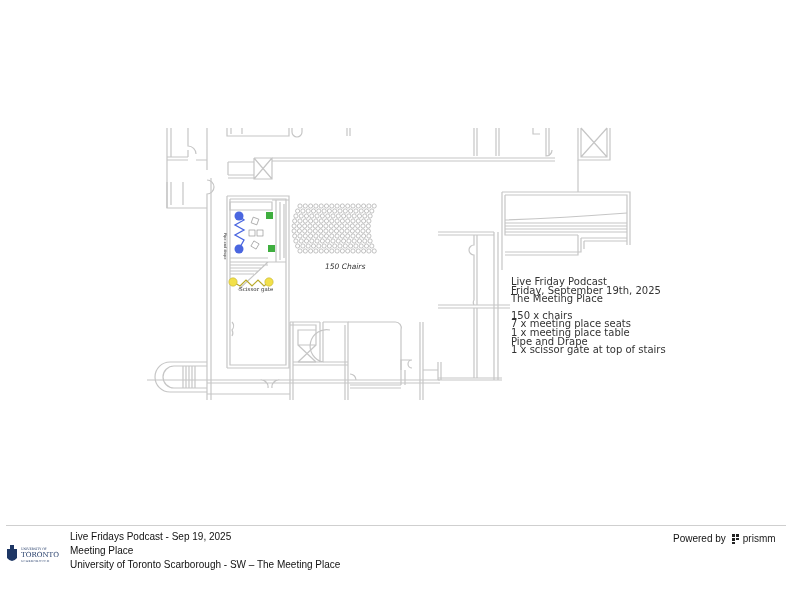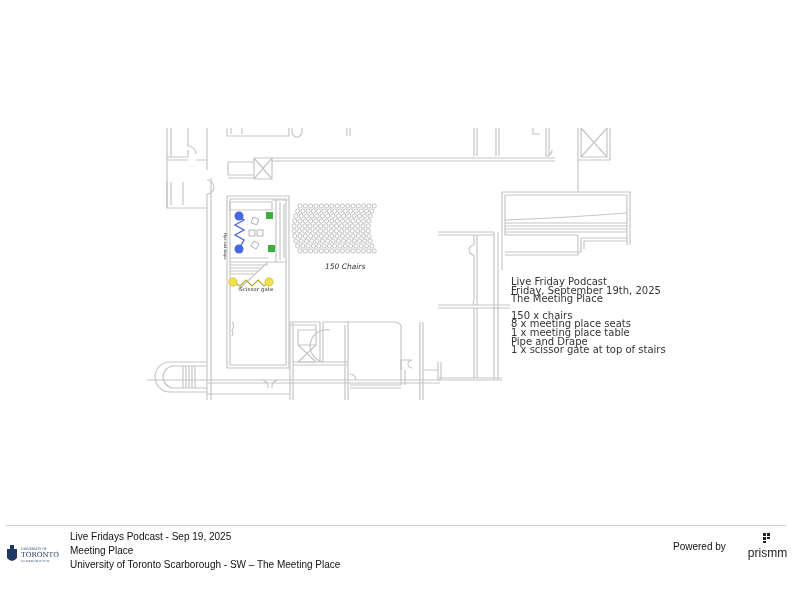--- a/index.html
+++ b/index.html
@@ -9,22 +9,22 @@
   .notes { position: absolute; left: 511px; top: 278px; font-size: 10px; line-height: 8.6px; color: #333; font-family: "DejaVu Sans", sans-serif; }
   .notes div { white-space: nowrap; }
   .notes .gap { height: 8px; }
   .chairs-label { left: 325px; top: 262px; font-size: 7.5px; font-style: italic; }
   .gate-label { left: 239px; top: 286px; font-size: 5.5px; font-family: "DejaVu Serif", serif; }
   .drape-label { left: 227px; top: 233px; font-size: 3.5px; transform: rotate(90deg); transform-origin: left top; white-space: nowrap; }
   .footer-rule { position: absolute; left: 6px; top: 525px; width: 780px; height: 1px; background: #cfcfcf; }
   .footer-logo { position: absolute; left: 5px; top: 531px; width: 60px; height: 24px; margin-top: 12px; }
   .footer-text { position: absolute; left: 70px; top: 530px; font-size: 10px; color: #111; line-height: 14px; }
   .footer-text div { white-space: nowrap; }
-  .powered { position: absolute; left: 673px; top: 533px; font-size: 10px; color: #111; display: flex; align-items: center; gap: 22px; }
-  .brand { display: flex; align-items: center; gap: 3px; font-size: 12px; color: #222; flex-direction: column; }
+  .powered { position: absolute; left: 673px; top: 533px; font-size: 10px; color: #111; display: flex; gap: 6px; }
+  .brand { display: flex; align-items: center; gap: 3px; font-size: 10px; color: #222; }
 </style>
 </head>
 <body>
 
 <div id="plan">
   <svg width="792" height="520" viewBox="0 0 792 520">
     <g fill="none" stroke="#c6c6c6" stroke-width="1.2">
 
       <path d="M167 128 V208 M171 128 V157 H188 M167 157 H171 M188 157 V150 M167 160 H188"></path>
       <path d="M188 128 V146 A8 8 0 0 1 196 154 M196 160 H207 M207 128 V170"></path>
@@ -248,21 +248,21 @@
   <div class="plan-label chairs-label">150 Chairs</div>
   <div class="plan-label gate-label">Scissor gate</div>
   <div class="plan-label drape-label">Pipe and drape</div>
 
   <div class="notes">
     <div>Live Friday Podcast</div>
     <div>Friday, September 19th, 2025</div>
     <div>The Meeting Place</div>
     <div class="gap"></div>
     <div>150 x chairs</div>
-    <div>8 x meeting place seats</div>
+    <div>7 x meeting place seats</div>
     <div>1 x meeting place table</div>
     <div>Pipe and Drape</div>
     <div>1 x scissor gate at top of stairs</div>
   </div>
 </div>
 
 <div class="footer-rule"></div>
 
 <div class="footer-logo">
   <svg width="60" height="24" viewBox="0 0 60 24">

